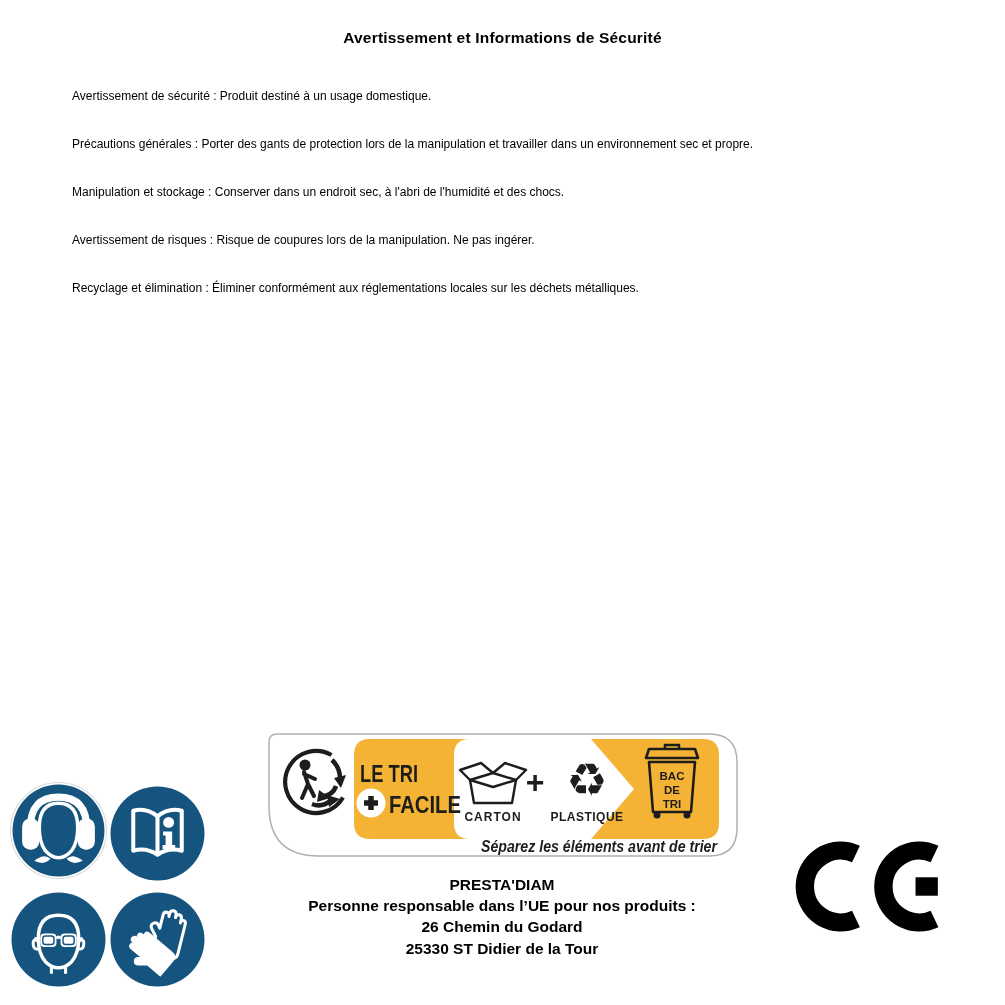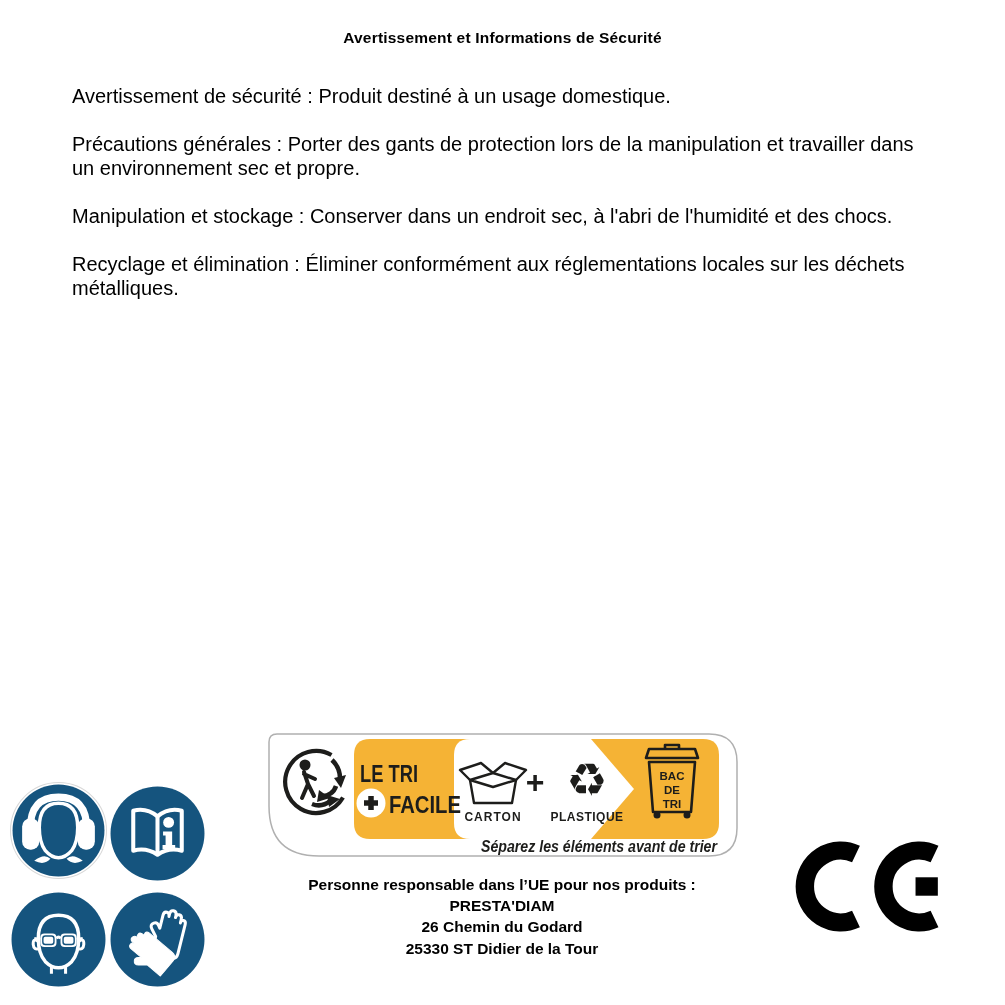--- a/index.html
+++ b/index.html
@@ -1,21 +1,21 @@
 <!DOCTYPE html>
 <html><head>
 <meta charset="utf-8">
 <style>
   html,body{margin:0;padding:0;background:#ffffff;}
   .page{position:relative;width:1005px;height:1005px;background:#fff;overflow:hidden;
         font-family:"Liberation Sans", sans-serif;color:#000;}
   .title{position:absolute;left:0;right:0;top:29px;margin:0;text-align:center;
          font-size:15.5px;font-weight:bold;letter-spacing:.2px;}
   .paragraphs{position:absolute;left:72px;top:84px;width:858px;
-              font-size:20px;line-height:24px;font-weight:400;}
+              font-size:12px;line-height:24px;font-weight:400;}
   .paragraphs p{margin:0 0 24px 0;}
   .icon-grid{position:absolute;left:10px;top:782px;width:200px;height:210px;}
   .sicon{position:absolute;width:97px;height:97px;}
   .sicon.i1{left:0;top:0;}
   .sicon.i2{left:99px;top:3px;}
   .sicon.i3{left:0;top:109px;}
   .sicon.i4{left:99px;top:109px;}
   .fr-label{position:absolute;left:269px;top:745px;font-size:14px;font-weight:bold;color:#1d1d1b;}
   .tri-label{position:absolute;left:268px;top:733px;}
   .lbl-txt{font-family:"Liberation Sans", sans-serif;font-weight:bold;fill:#1d1d1b;}
@@ -27,20 +27,21 @@
 <body>
 
 <div class="page">
 
   <h1 class="title">Avertissement et Informations de Sécurité</h1>
 
   <div class="paragraphs">
     <p>Avertissement de sécurité : Produit destiné à un usage domestique.</p>
     <p>Précautions générales : Porter des gants de protection lors de la manipulation et travailler dans un environnement sec et propre.</p>
     <p>Manipulation et stockage : Conserver dans un endroit sec, à l'abri de l'humidité et des chocs.</p>
+    <p>Avertissement de risques : Risque de coupures lors de la manipulation. Ne pas ingérer.</p>
     <p>Recyclage et élimination : Éliminer conformément aux réglementations locales sur les déchets métalliques.</p>
   </div>
 
   <div class="icon-grid">
 
     <svg class="sicon i1" viewBox="0 0 96 96">
       <circle cx="48" cy="48" r="47.5" fill="#fff" stroke="#d8d8d8" stroke-width="1"></circle>
       <circle cx="48" cy="48" r="45.5" fill="#15547E"></circle>
       <path d="M 20 47 Q 20 15 48 15 Q 76 15 76 47" stroke="#fff" stroke-width="7" fill="none"></path>
       <path d="M 48 21 Q 67 21 67 45 Q 67 60 61 68 Q 55 75 48 75 Q 41 75 35 68 Q 29 60 29 45 Q 29 21 48 21 Z" fill="#15547E" stroke="#fff" stroke-width="3.4"></path>
@@ -132,22 +133,22 @@
       <circle cx="15" cy="30" r="3.5" fill="#1d1d1b"></circle>
       <text class="lbl-txt" x="0" y="-5" font-size="11.5" text-anchor="middle">BAC</text>
       <text class="lbl-txt" x="0" y="9" font-size="11.5" text-anchor="middle">DE</text>
       <text class="lbl-txt" x="0" y="23" font-size="11.5" text-anchor="middle">TRI</text>
     </g>
 
     <text class="lbl-txt" x="449" y="119" font-size="16" font-style="italic" text-anchor="end" textLength="236" lengthAdjust="spacingAndGlyphs">Séparez les éléments avant de trier</text>
   </svg>
 
   <div class="address">
+    <div>PRESTA'DIAM</div>
     <div>Personne responsable dans l’UE pour nos produits :</div>
-    <div>PRESTA'DIAM</div>
     <div>26 Chemin du Godard</div>
     <div>25330 ST Didier de la Tour</div>
   </div>
 
   <svg class="ce" width="146" height="97" viewBox="0 0 150 100">
     <g stroke="#000" stroke-width="19" fill="none" stroke-linecap="butt">
       <path d="M 62.6 16.5 A 37 37 0 1 0 62.6 83.5"></path>
       <path d="M 143.6 16.5 A 37 37 0 1 0 143.6 83.5"></path>
       <path d="M 124 50 H 147"></path>
     </g>

